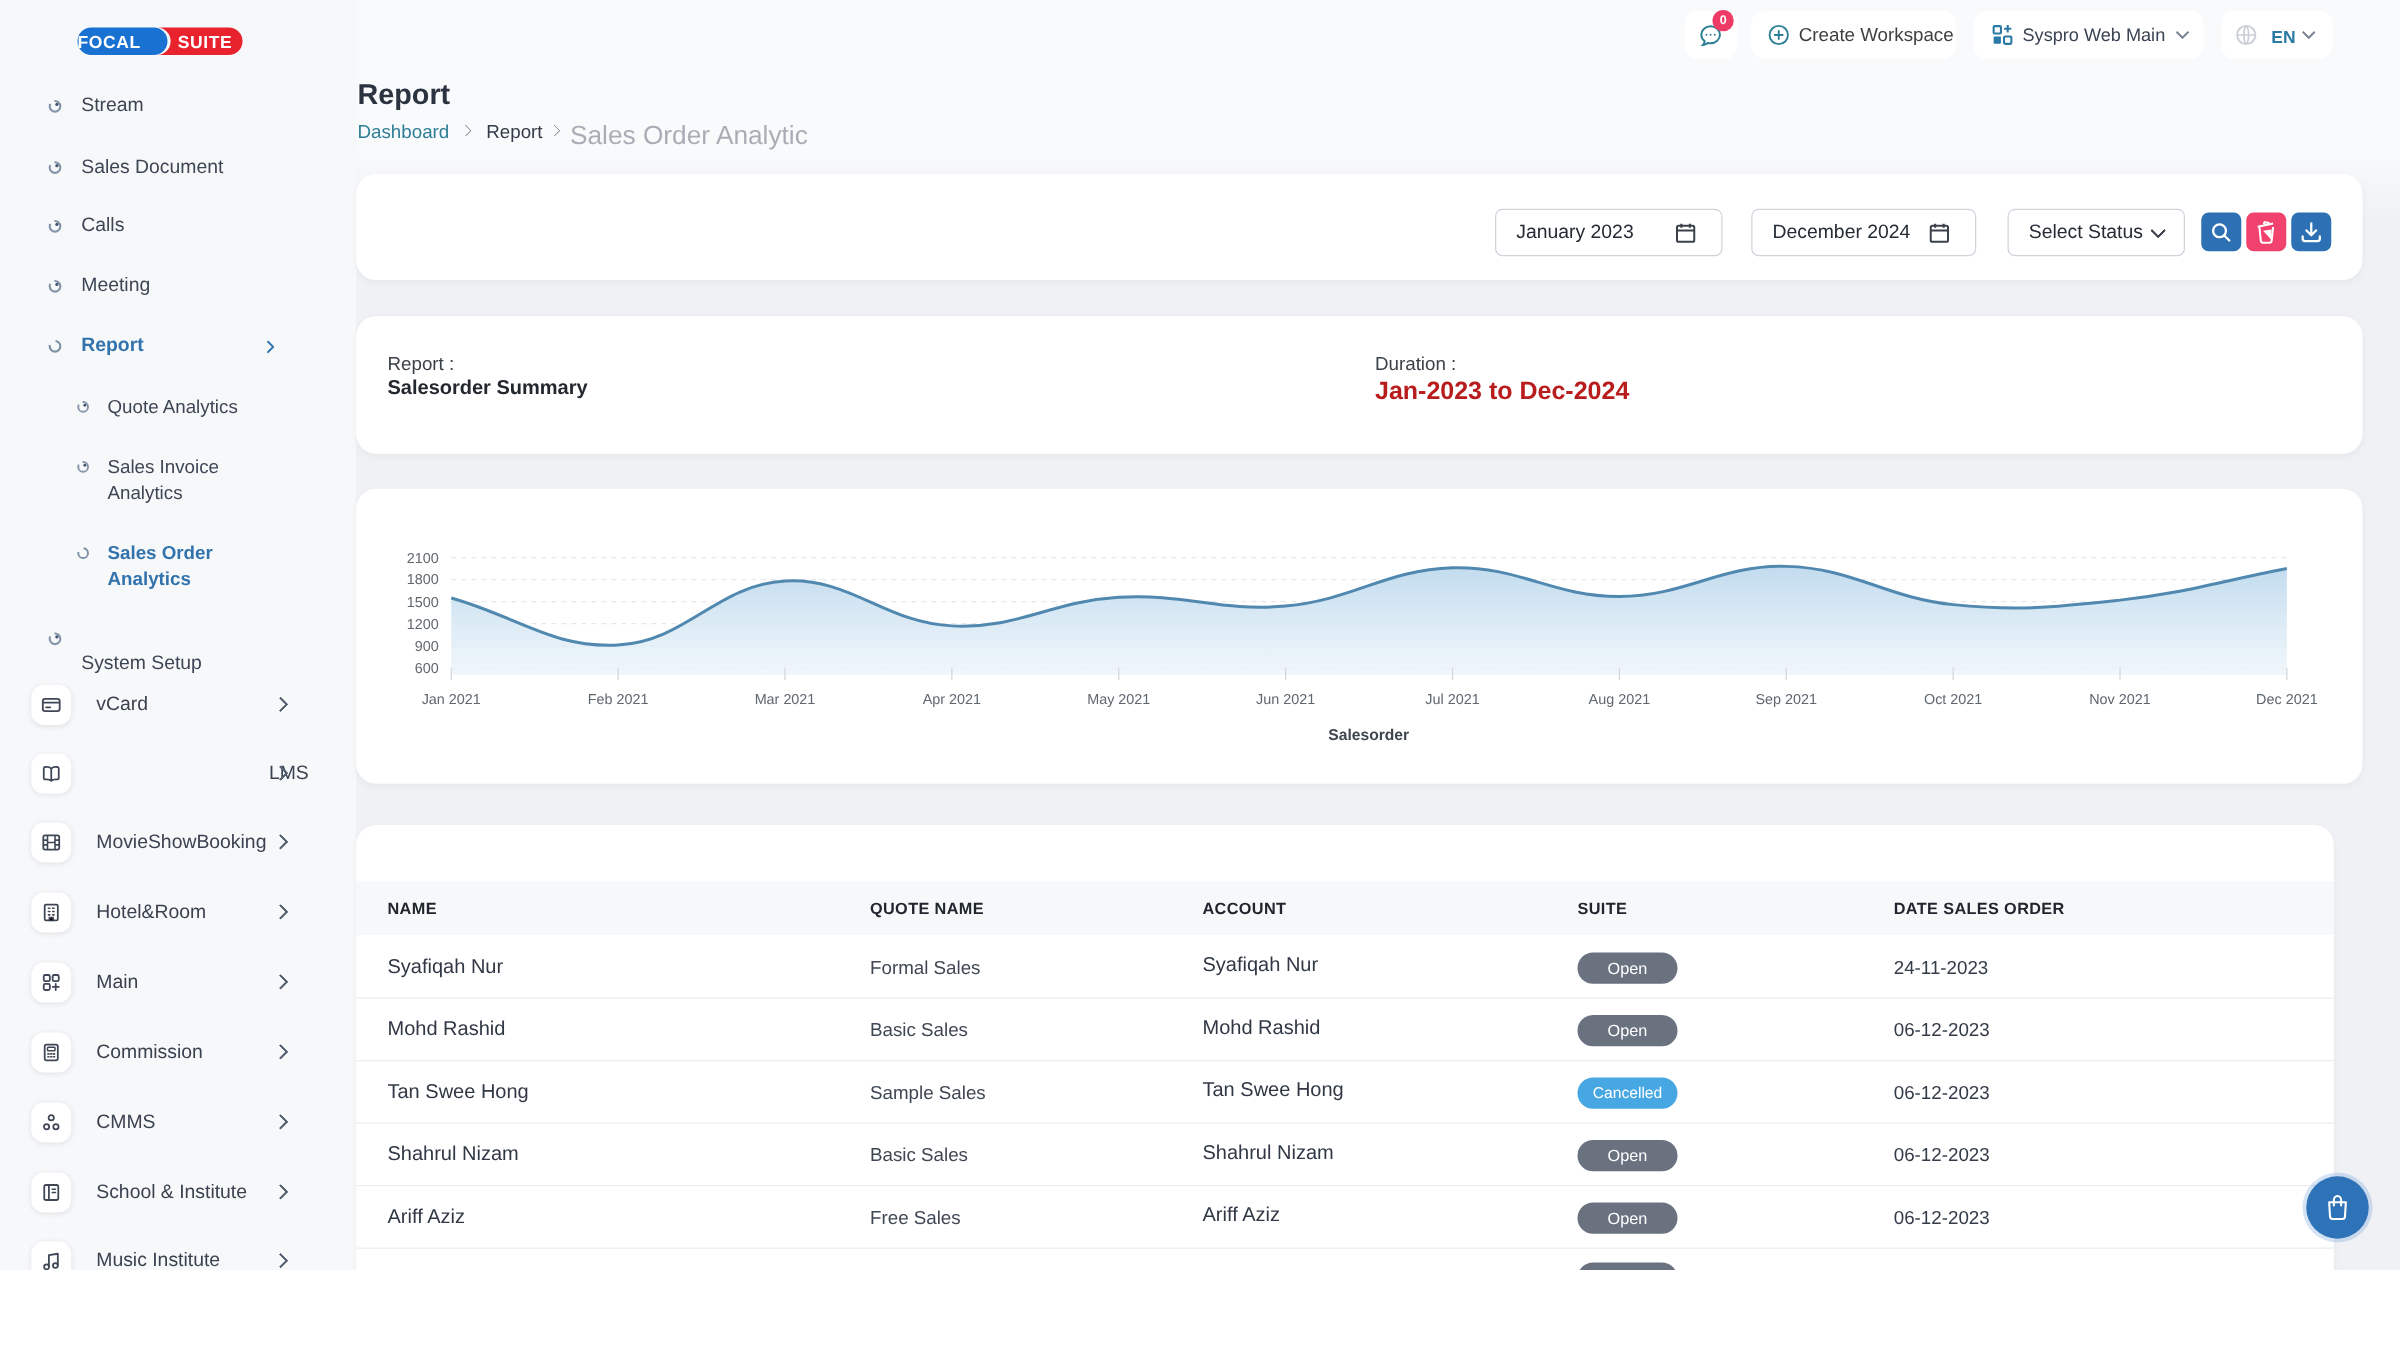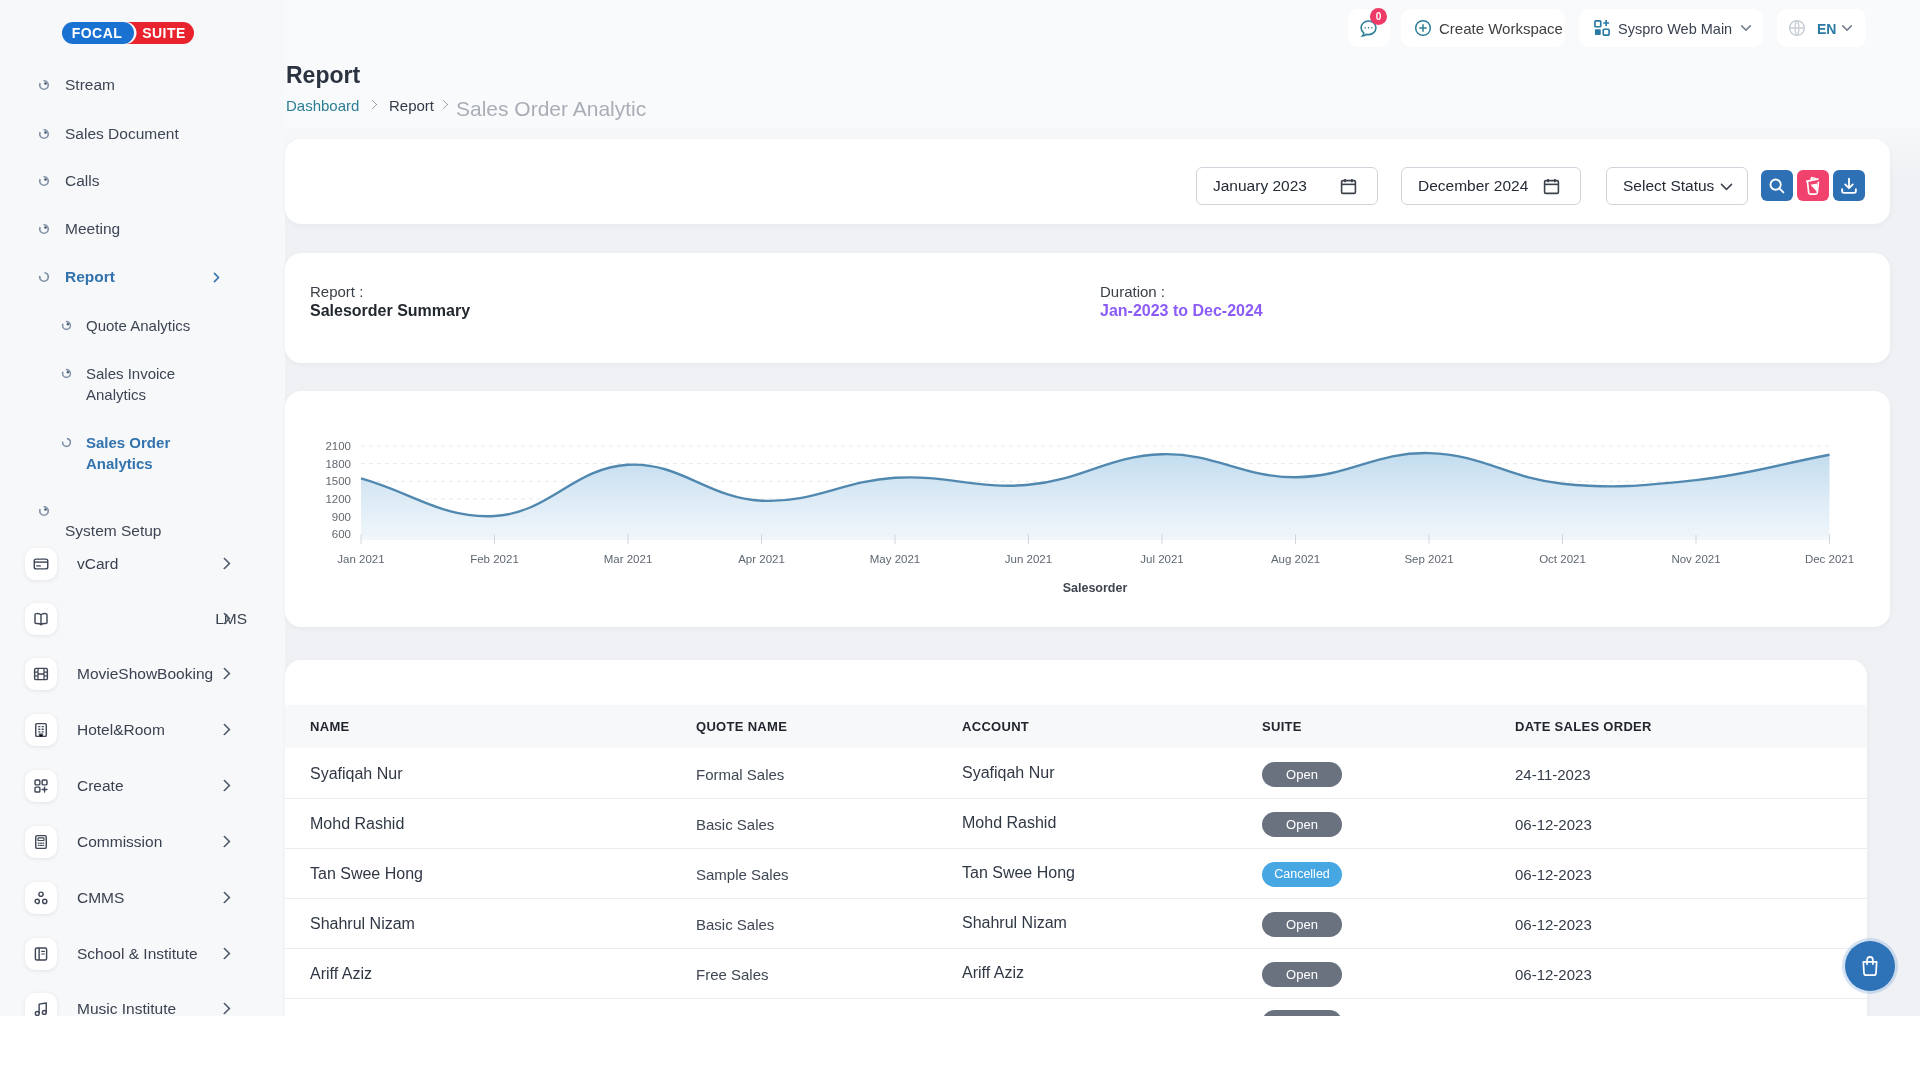--- a/index.html
+++ b/index.html
@@ -33,21 +33,21 @@
 </style>
 </head>
 <body>
 <div id="app">
 <div id="headerbg"></div>
 <div id="sidebar">
 
   <div class="abs" style="left:62px; top:22px; width:132px; height:22px;">
     <div class="abs" style="left:56px; top:0; width:76px; height:22px; background:#e8232e; border-radius:11px;"></div>
     <div class="abs" style="left:0; top:0; width:72px; height:22px; background:#1971d2; border-radius:11px; box-shadow:2.5px 0 0 #f8f9fa;"></div>
-    <div class="abs" style="left:0; top:0; width:70px; height:22px; color:#fff; font-size:14px; font-weight:bold; letter-spacing:0.5px; text-align:center; line-height:22px;">FOCAL</div>
+    <div class="abs" style="left:0; top:0; width:70px; height:22px; color:#fff; font-size:14px; font-weight:bold; letter-spacing:0.5px; line-height:22px;">FOCAL</div>
     <div class="abs" style="left:72px; top:0; width:60px; height:22px; color:#fff; font-size:14px; font-weight:bold; letter-spacing:0.5px; text-align:center; line-height:22px;">SUITE</div>
   </div>
 
   <div id="nav"></div>
   <div class="mi" style="top:75px;">Stream</div>
   <div class="mi" style="top:124px;">Sales Document</div>
   <div class="mi" style="top:171px;">Calls</div>
   <div class="mi" style="top:219px;">Meeting</div>
   <div class="mi miact" style="top:267px;">Report</div>
   <div class="sub" style="top:315px;">Quote Analytics</div>
@@ -89,21 +89,21 @@
         <circle cx="15" cy="9" r="2.6" fill="#41586f"></circle>
       </svg>
   <svg class="abs" style="left:210px; top:271px; width:13px; height:13px;" viewBox="0 0 16 16">
         <path d="M5.5 3 L10.5 8 L5.5 13" fill="none" stroke="#3273ad" stroke-width="2" stroke-linecap="round" stroke-linejoin="round"></path>
       </svg>
 
   <div class="ti" style="top:554px;">vCard</div>
   <div class="ti" style="top:609px;text-align:right;">LMS</div>
   <div class="ti" style="top:664px;">MovieShowBooking</div>
   <div class="ti" style="top:720px;">Hotel&amp;Room</div>
-  <div class="ti" style="top:776px;">Create</div>
+  <div class="ti" style="top:776px;">Main</div>
   <div class="ti" style="top:832px;">Commission</div>
   <div class="ti" style="top:888px;">CMMS</div>
   <div class="ti" style="top:944px;">School &amp; Institute</div>
   <div class="ti" style="top:999px;">Music Institute</div>
   <div class="tile" style="top:548px;">
         <svg viewBox="0 0 24 24">
           <rect x="3" y="5.5" width="18" height="13" rx="2.5" fill="none" stroke="#3f4756" stroke-width="1.9"></rect>
           <path d="M3 9.5 H21" stroke="#3f4756" stroke-width="1.9"></path>
           <path d="M6.5 14.5 H11" stroke="#3f4756" stroke-width="1.9" stroke-linecap="round"></path>
         </svg>
@@ -239,21 +239,21 @@
 <div class="fbtn" style="left:1833px; background:#2d71b4;">
       <svg viewBox="0 0 24 24">
         <path d="M12 4 V14 M7.8 10.2 L12 14.4 L16.2 10.2" fill="none" stroke="#fff" stroke-width="2" stroke-linecap="round" stroke-linejoin="round"></path>
         <path d="M4.5 15.5 V17.5 C4.5 18.6 5.4 19.5 6.5 19.5 H17.5 C18.6 19.5 19.5 18.6 19.5 17.5 V15.5" fill="none" stroke="#fff" stroke-width="2" stroke-linecap="round"></path>
       </svg>
     </div>
 
 <div class="abs" style="left:310px; top:283px; font-size:15px; color:#3a4148;">Report :</div>
 <div class="abs" style="left:310px; top:302px; font-size:16px; font-weight:bold; color:#23282f;">Salesorder Summary</div>
 <div class="abs" style="left:1100px; top:283px; font-size:15px; color:#3a4148;">Duration :</div>
-<div class="abs" style="left:1100px; top:302px; font-size:16px; font-weight:bold; color:#8b5cf6;">Jan-2023 to Dec-2024</div>
+<div class="abs" style="left:1100px; top:302px; font-size:20px; font-weight:bold; color:#b91c1c;">Jan-2023 to Dec-2024</div>
 
 <svg class="abs" style="left:285px; top:391px; width:1605px; height:236px;" viewBox="285 391 1605 236">
   <defs>
     <linearGradient id="ag" x1="0" y1="446" x2="0" y2="540" gradientUnits="userSpaceOnUse">
       <stop offset="0" stop-color="#b9d7ec" stop-opacity="0.95"></stop>
       <stop offset="1" stop-color="#ecf4fa" stop-opacity="0.75"></stop>
     </linearGradient>
   </defs>
   <g stroke="#e7e8ea" stroke-width="1" stroke-dasharray="4 4">
     <line x1="361" y1="446" x2="1830" y2="446"></line>

